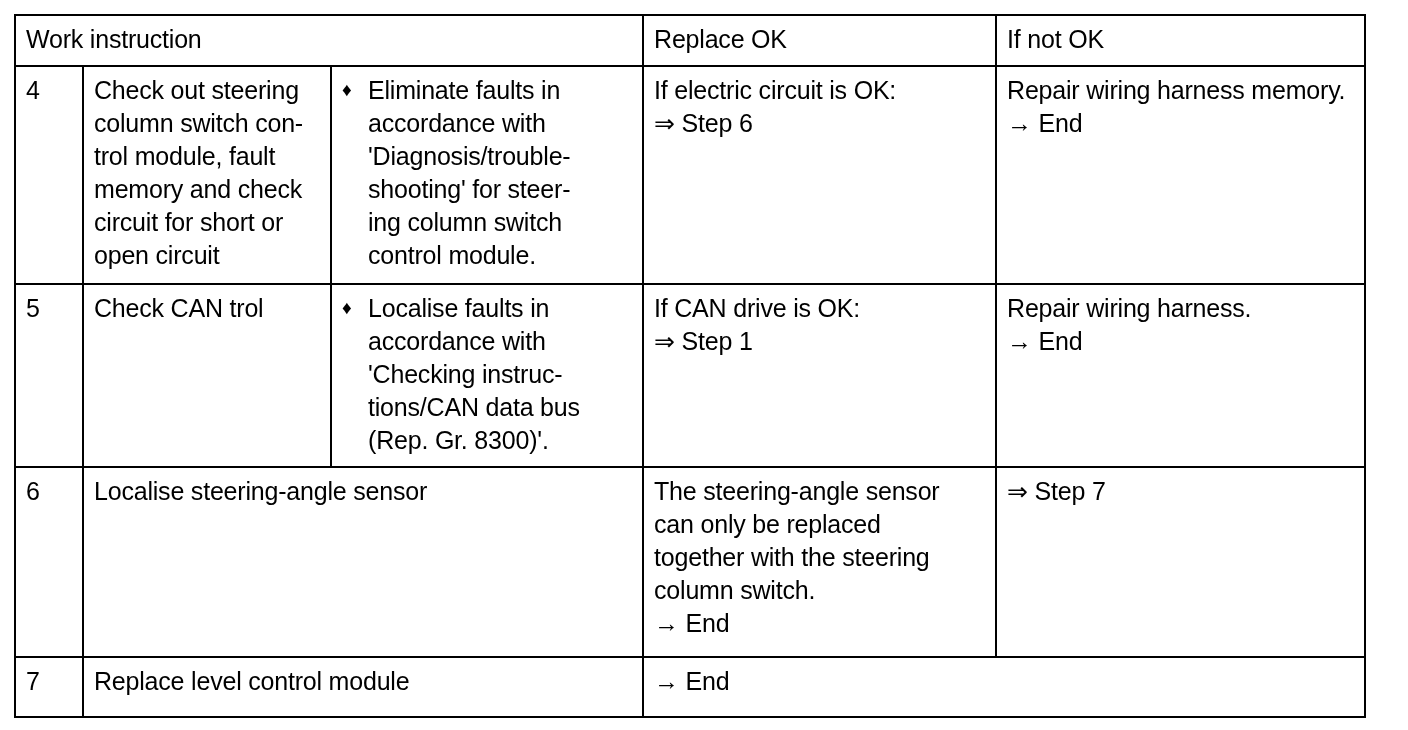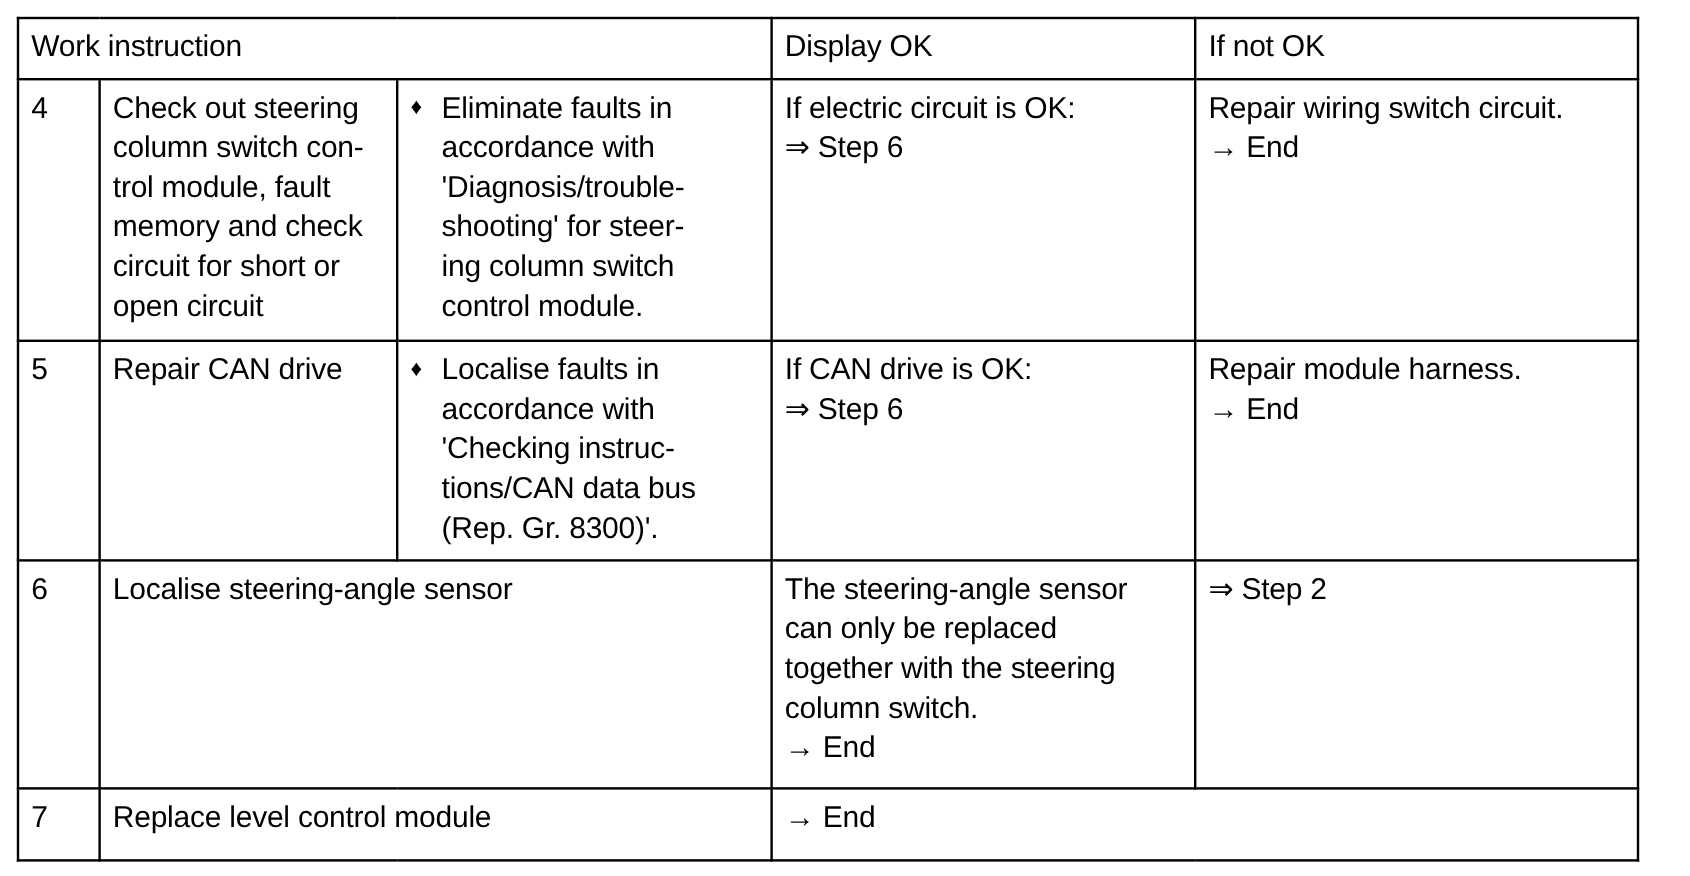--- a/index.html
+++ b/index.html
@@ -111,21 +111,21 @@
       <col class="col-step">
       <col class="col-instr">
       <col class="col-bullet">
       <col class="col-ok">
       <col class="col-notok">
     </colgroup>
 
     <thead>
       <tr>
         <th colspan="3">Work instruction</th>
-        <th>Display OK</th>
+        <th>Replace OK</th>
         <th>If not OK</th>
       </tr>
     </thead>
 
     <tbody>
 
       <tr>
         <td class="step-num tall-4">4</td>
         <td>
           <div class="cell-text">Check out steering
@@ -144,64 +144,64 @@
 shooting' for steer-
 ing column switch
 control module.</span>
           </div>
         </td>
         <td>
           <div class="cell-text">If electric circuit is OK:
 ⇒ Step 6</div>
         </td>
         <td>
-          <div class="cell-text">Repair wiring switch circuit.
+          <div class="cell-text">Repair wiring harness memory.
 → End</div>
         </td>
       </tr>
 
       <tr>
         <td class="step-num tall-5">5</td>
         <td>
-          <div class="cell-text">Repair CAN drive</div>
+          <div class="cell-text">Check CAN trol</div>
         </td>
         <td class="bullet-cell">
           <div class="bullet-row">
             <span class="bullet-mark">♦</span>
             <span class="bullet-text cell-text">Localise faults in
 accordance with
 'Checking instruc-
 tions/CAN data bus
 (Rep. Gr. 8300)'.</span>
           </div>
         </td>
         <td>
           <div class="cell-text">If CAN drive is OK:
-⇒ Step 6</div>
-        </td>
-        <td>
-          <div class="cell-text">Repair module harness.
+⇒ Step 1</div>
+        </td>
+        <td>
+          <div class="cell-text">Repair wiring harness.
 → End</div>
         </td>
       </tr>
 
       <tr>
         <td class="step-num tall-6">6</td>
         <td colspan="2">
           <div class="cell-text">Localise steering-angle sensor</div>
         </td>
         <td>
           <div class="cell-text">The steering-angle sensor
 can only be replaced
 together with the steering
 column switch.
 → End</div>
         </td>
         <td>
-          <div class="cell-text">⇒ Step 2</div>
+          <div class="cell-text">⇒ Step 7</div>
         </td>
       </tr>
 
       <tr>
         <td class="step-num tall-7">7</td>
         <td colspan="2">
           <div class="cell-text">Replace level control module</div>
         </td>
         <td colspan="2">
           <div class="cell-text">→ End</div>

